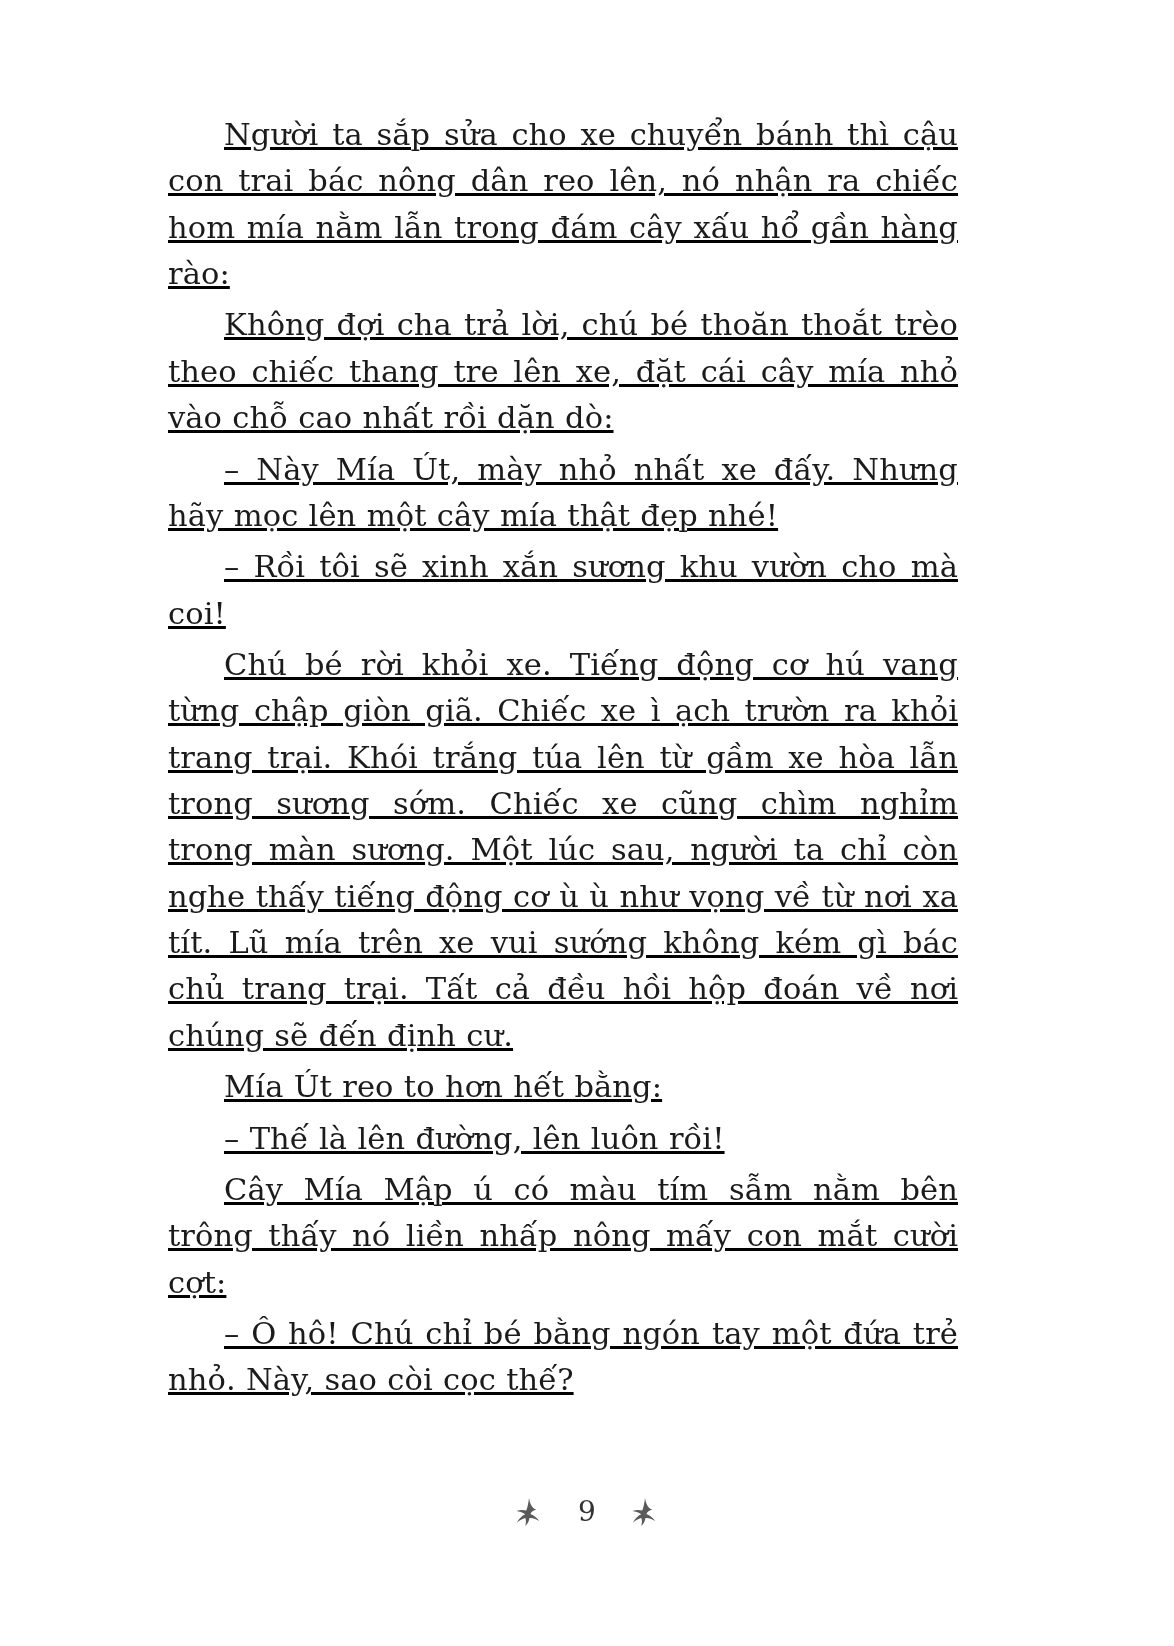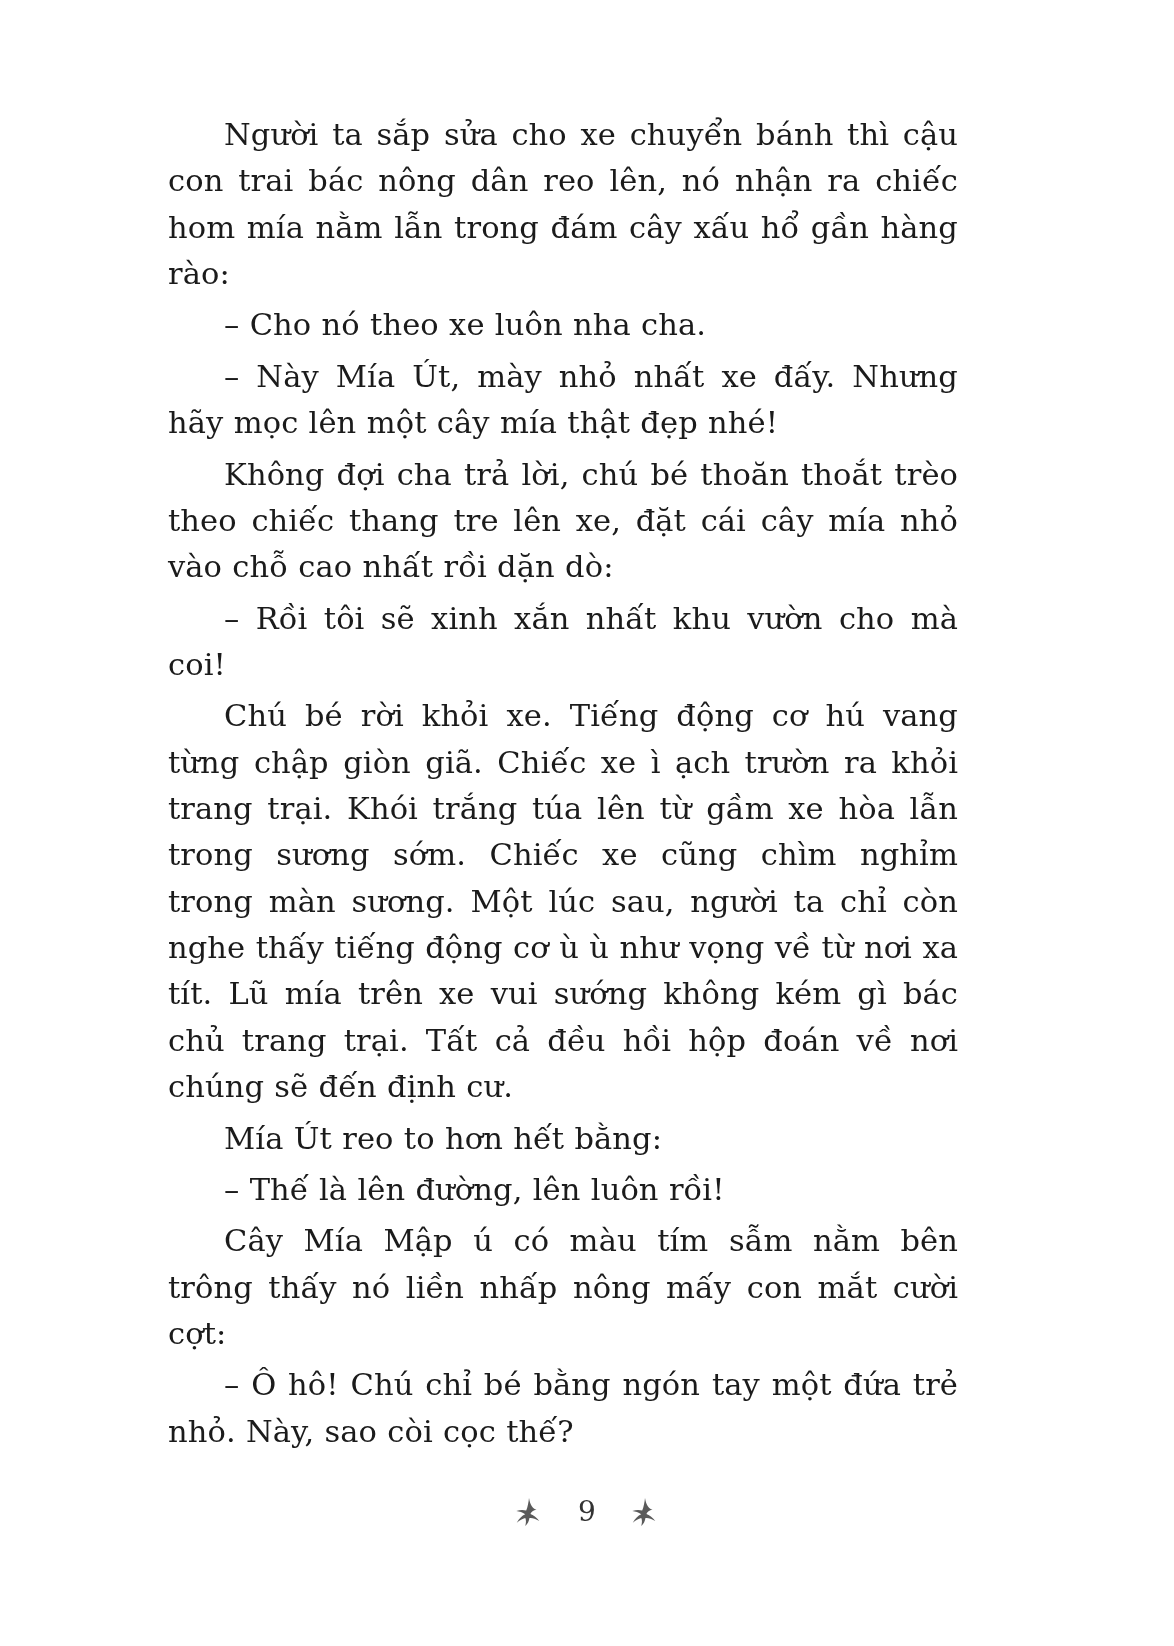--- a/index.html
+++ b/index.html
@@ -14,20 +14,21 @@
     background: #ffffff;
     box-sizing: border-box;
     font-family: "DejaVu Serif", serif;
     overflow: hidden;
   }
   .content {
     position: absolute;
     left: 168px;
     top: 112px;
     width: 790px;
+    text-decoration: underline;
   }
   .para {
     margin: 0 0 5px 0;
     font-size: 30.5px;
     line-height: 1.52;
     color: #1b1b1b;
     text-align: justify;
     text-indent: 56px;
     letter-spacing: 0.1px;
     word-spacing: 0.5px;
@@ -58,24 +59,23 @@
   }
   .star svg { display: block; }
 </style>
 </head>
 <body>
 
 <div class="page">
 
   <div class="content">
     <p class="para">Người ta sắp sửa cho xe chuyển bánh thì cậu con trai bác nông dân reo lên, nó nhận ra chiếc hom mía nằm lẫn trong đám cây xấu hổ gần hàng rào:</p>
-    <p class="para dialogue">– Cho nó theo xe luôn nha cha.</p>
+    <p class="para">Không đợi cha trả lời, chú bé thoăn thoắt trèo theo chiếc thang tre lên xe, đặt cái cây mía nhỏ vào chỗ cao nhất rồi dặn dò:</p>
     <p class="para dialogue">– Này Mía Út, mày nhỏ nhất xe đấy. Nhưng hãy mọc lên một cây mía thật đẹp nhé!</p>
-    <p class="para">Không đợi cha trả lời, chú bé thoăn thoắt trèo theo chiếc thang tre lên xe, đặt cái cây mía nhỏ vào chỗ cao nhất rồi dặn dò:</p>
-    <p class="para dialogue">– Rồi tôi sẽ xinh xắn nhất khu vườn cho mà coi!</p>
+    <p class="para dialogue">– Rồi tôi sẽ xinh xắn sương khu vườn cho mà coi!</p>
     <p class="para">Chú bé rời khỏi xe. Tiếng động cơ hú vang từng chập giòn giã. Chiếc xe ì ạch trườn ra khỏi trang trại. Khói trắng túa lên từ gầm xe hòa lẫn trong sương sớm. Chiếc xe cũng chìm nghỉm trong màn sương. Một lúc sau, người ta chỉ còn nghe thấy tiếng động cơ ù ù như vọng về từ nơi xa tít. Lũ mía trên xe vui sướng không kém gì bác chủ trang trại. Tất cả đều hồi hộp đoán về nơi chúng sẽ đến định cư.</p>
     <p class="para">Mía Út reo to hơn hết bằng:</p>
     <p class="para dialogue">– Thế là lên đường, lên luôn rồi!</p>
     <p class="para">Cây Mía Mập ú có màu tím sẫm nằm bên trông thấy nó liền nhấp nông mấy con mắt cười cợt:</p>
     <p class="para dialogue">– Ô hô! Chú chỉ bé bằng ngón tay một đứa trẻ nhỏ. Này, sao còi cọc thế?</p>
   </div>
 
   <div class="footer">
     <span class="star">
       <svg viewBox="0 0 32 32" width="30" height="30" aria-hidden="true">

